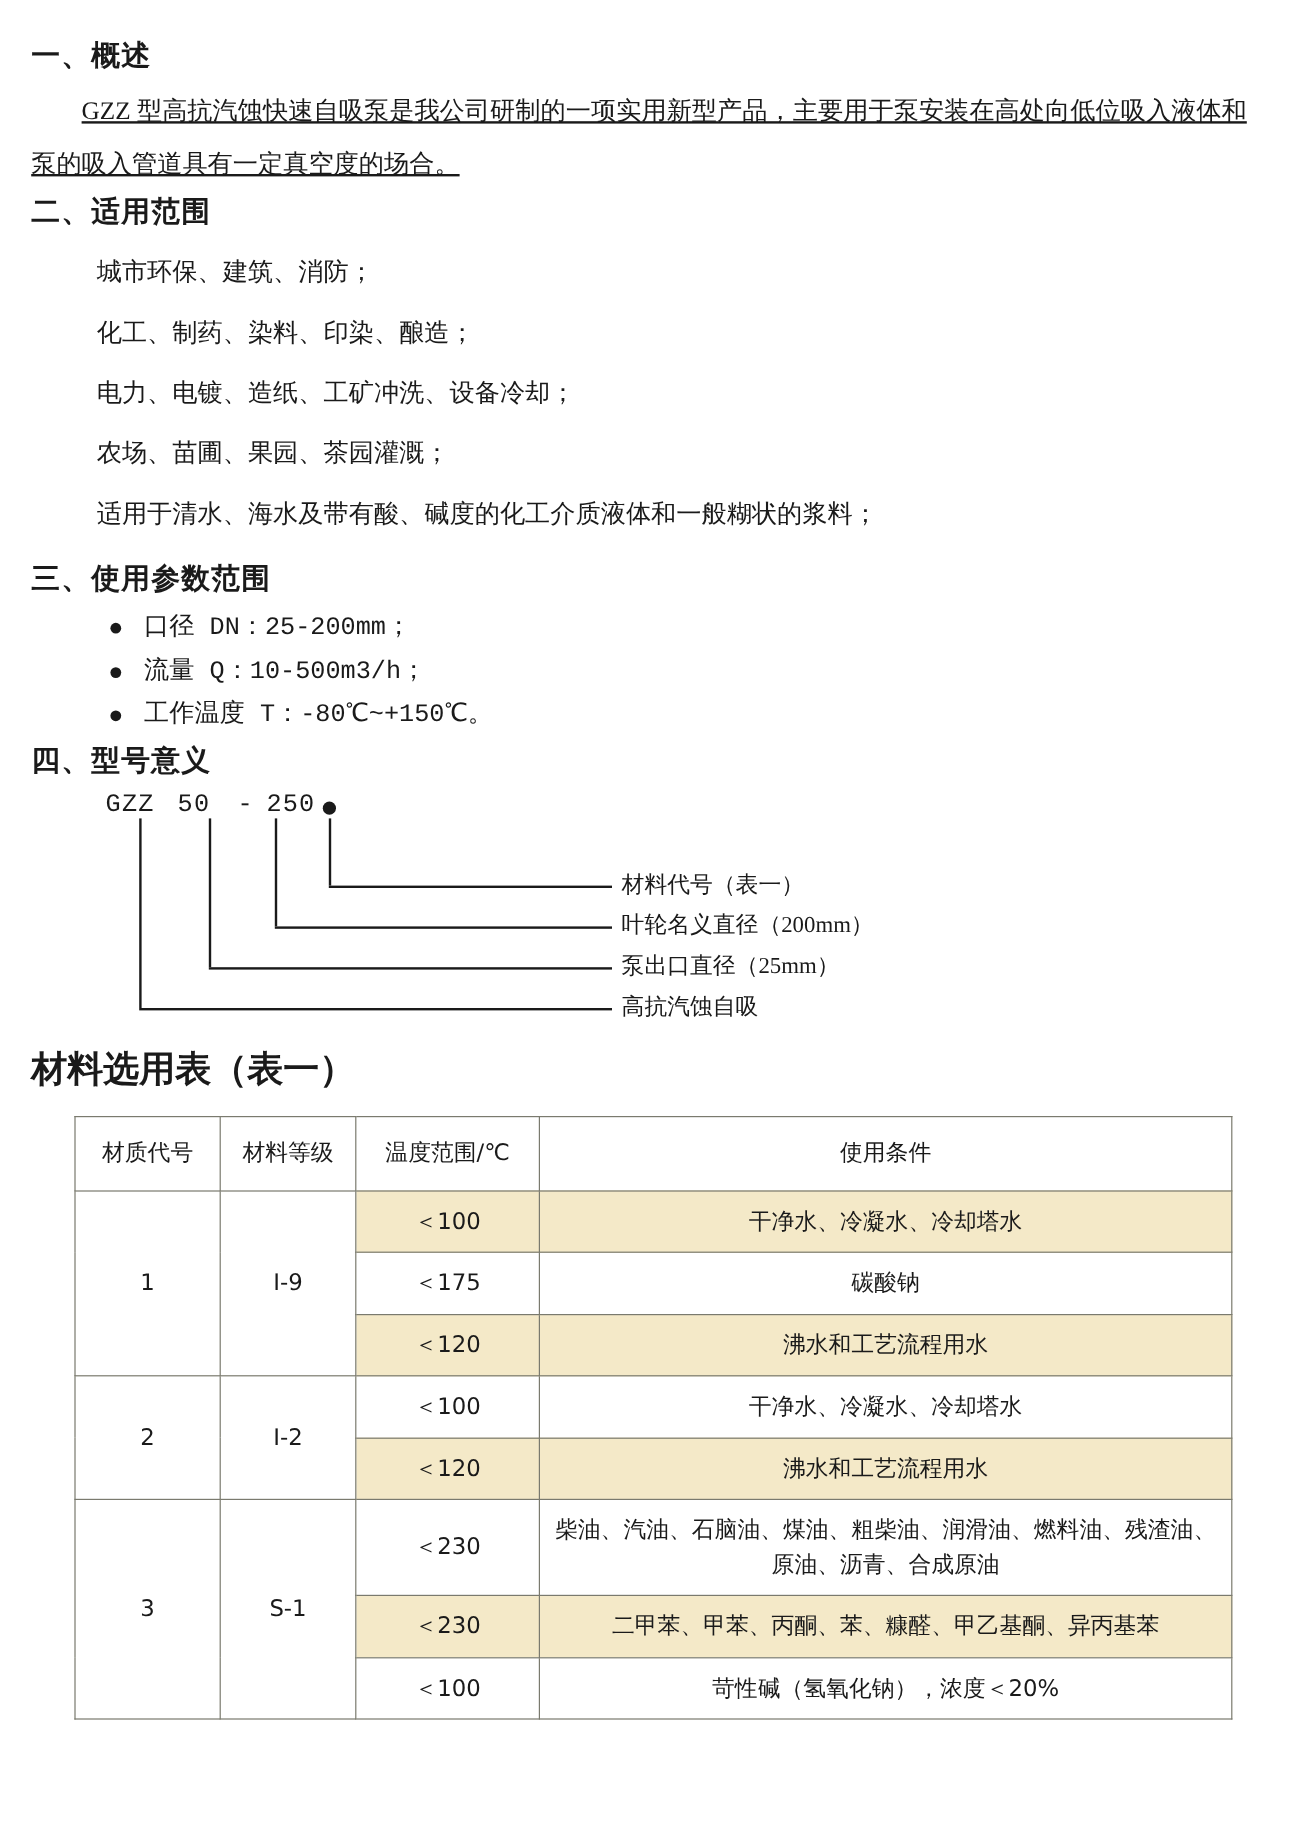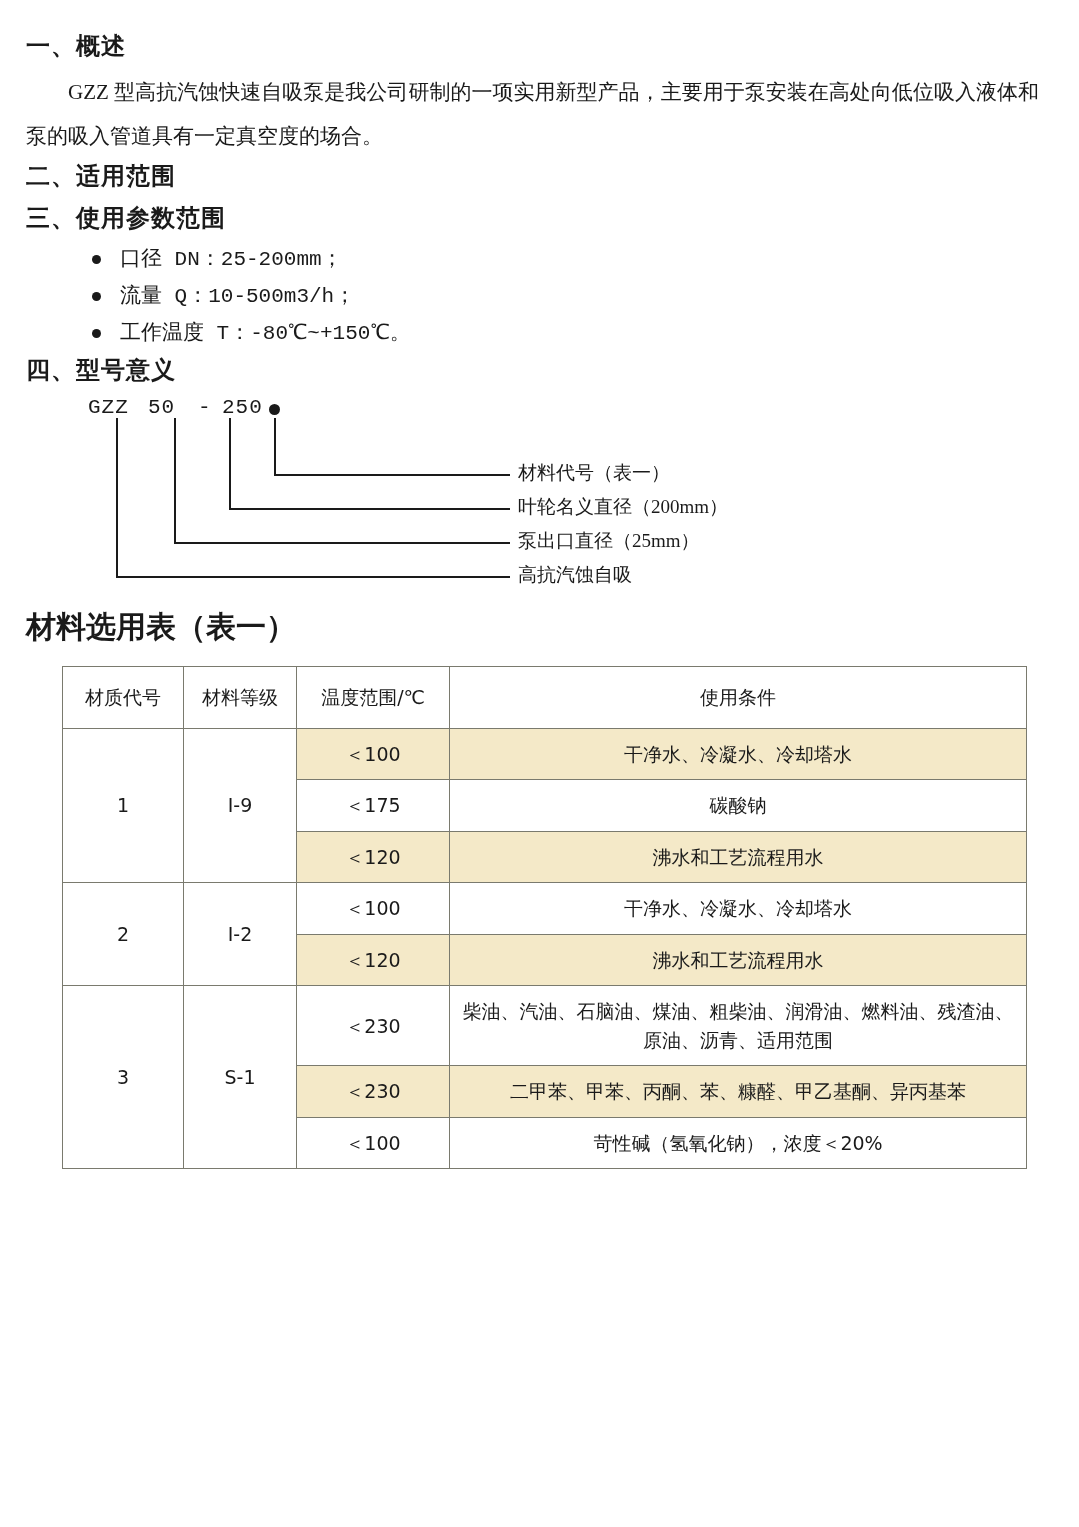--- a/index.html
+++ b/index.html
@@ -27,20 +27,21 @@
     letter-spacing: 1px;
     line-height: 1.5;
   }
   .sec-gap { margin-top: 16px; }
   p.body-text {
     font-size: 21px;
     line-height: 2.1;
     margin: 0;
     text-indent: 2em;
     text-align: justify;
+    text-decoration: underline;
   }
   p.list-line {
     font-size: 21px;
     line-height: 1.35;
     margin: 0 0 22px 0;
     text-indent: 2.6em;
   }
   .scope-block { margin-top: 18px; }
   ul.params {
     list-style: none;
@@ -138,20 +139,27 @@
 </style>
 </head>
 <body>
 
 <div class="page">
 
   <h2 class="section-title">一、概述</h2>
   <p class="body-text">GZZ 型高抗汽蚀快速自吸泵是我公司研制的一项实用新型产品，主要用于泵安装在高处向低位吸入液体和泵的吸入管道具有一定真空度的场合。</p>
 
   <h2 class="section-title sec-gap">二、适用范围</h2>
+  <div class="scope-block">
+    <p class="list-line">城市环保、建筑、消防；</p>
+    <p class="list-line">化工、制药、染料、印染、酿造；</p>
+    <p class="list-line">电力、电镀、造纸、工矿冲洗、设备冷却；</p>
+    <p class="list-line">农场、苗圃、果园、茶园灌溉；</p>
+    <p class="list-line">适用于清水、海水及带有酸、碱度的化工介质液体和一般糊状的浆料；</p>
+  </div>
 
   <h2 class="section-title">三、使用参数范围</h2>
   <ul class="params">
     <li class="mono">口径 DN：25-200mm；</li>
     <li class="mono">流量 Q：10-500m3/h；</li>
     <li class="mono">工作温度 T：-80℃~+150℃。</li>
   </ul>
 
   <h2 class="section-title">四、型号意义</h2>
 
@@ -215,21 +223,21 @@
       </tr>
       <tr>
         <td class="c3 shade">＜120</td>
         <td class="shade">沸水和工艺流程用水</td>
       </tr>
 
       <tr>
         <td class="c1" rowspan="3">3</td>
         <td class="c2" rowspan="3">S-1</td>
         <td class="c3">＜230</td>
-        <td>柴油、汽油、石脑油、煤油、粗柴油、润滑油、燃料油、残渣油、原油、沥青、适用范围</td>
+        <td>柴油、汽油、石脑油、煤油、粗柴油、润滑油、燃料油、残渣油、原油、沥青、合成原油</td>
       </tr>
       <tr>
         <td class="c3 shade">＜230</td>
         <td class="shade">二甲苯、甲苯、丙酮、苯、糠醛、甲乙基酮、异丙基苯</td>
       </tr>
       <tr>
         <td class="c3">＜100</td>
         <td>苛性碱（氢氧化钠），浓度＜20%</td>
       </tr>
     </tbody>

